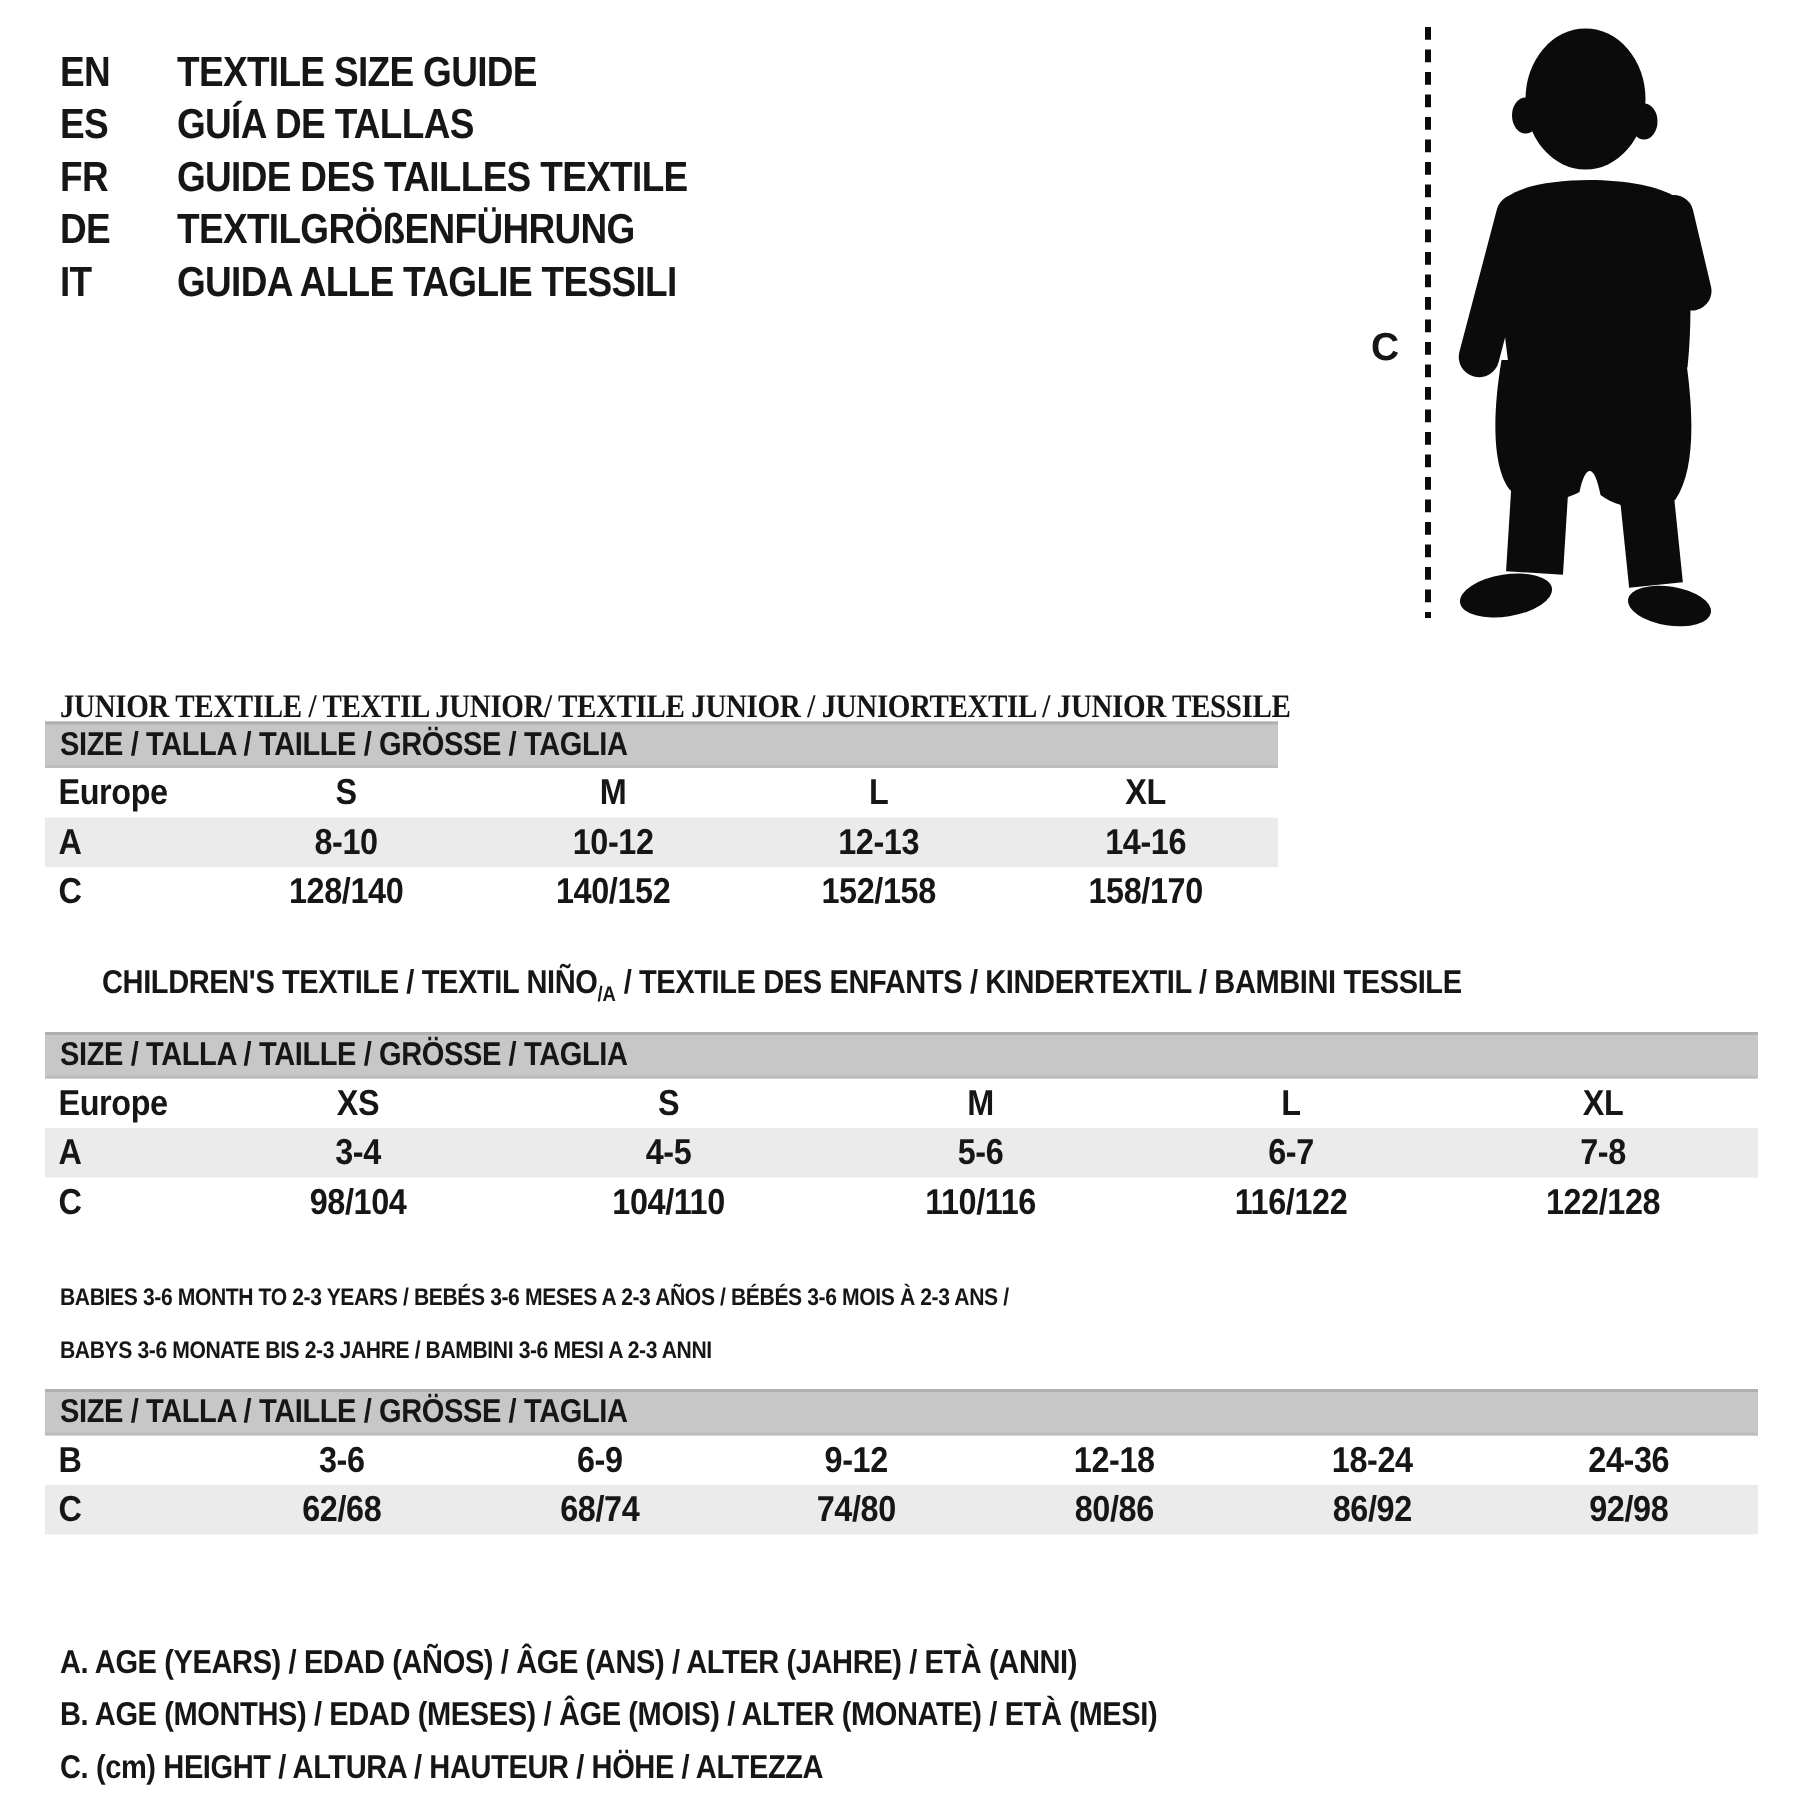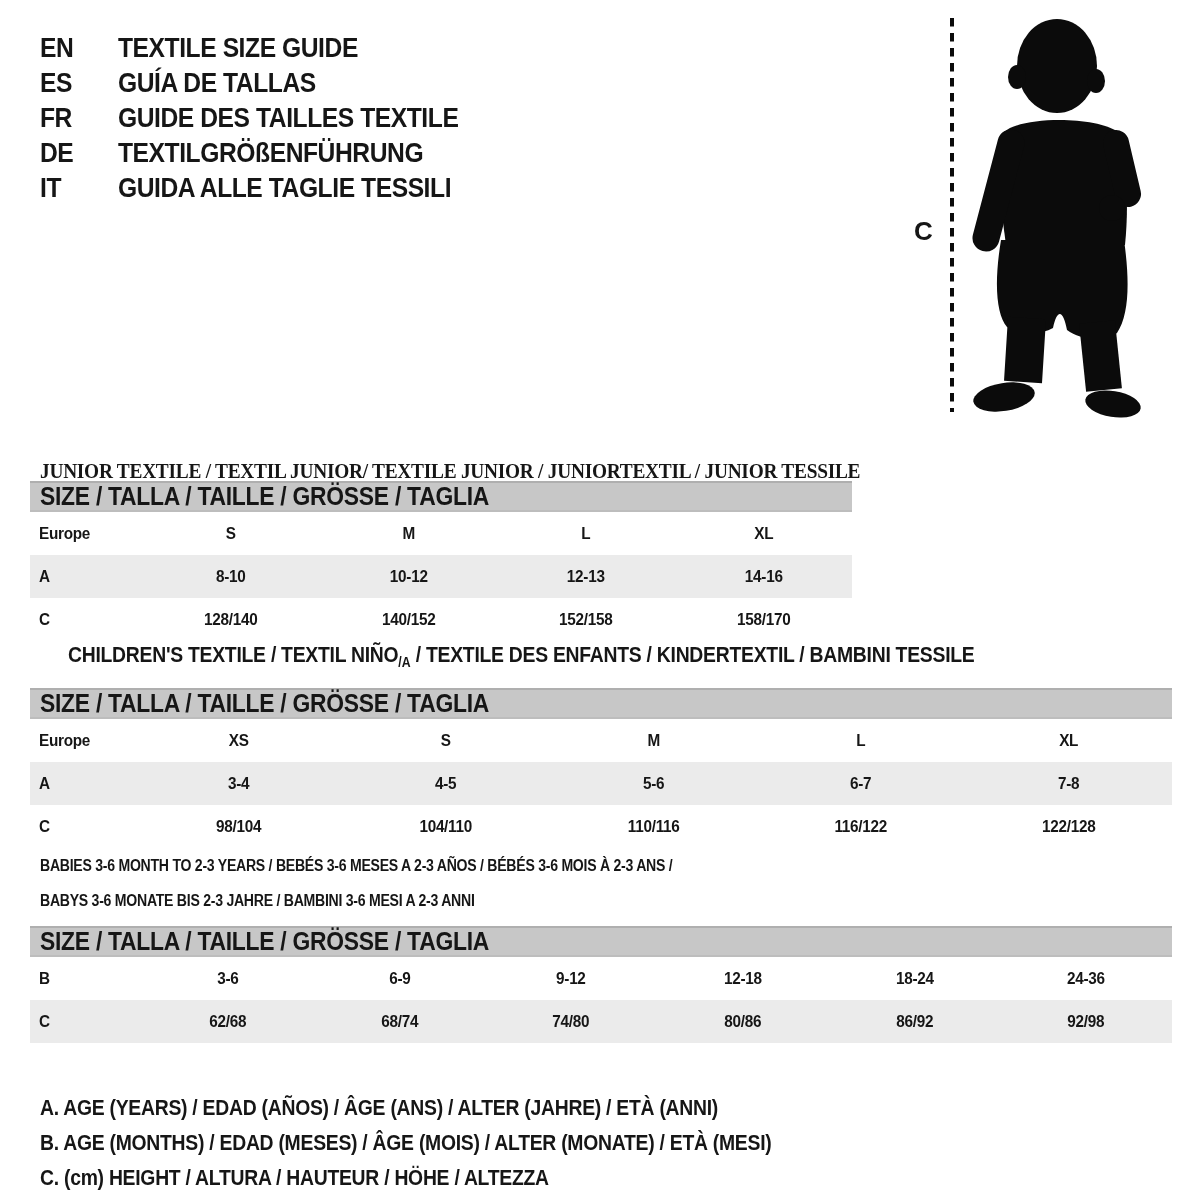--- a/index.html
+++ b/index.html
@@ -24,22 +24,22 @@
   .figure-svg{left:938px;top:10px;}
 
   
   .sec-title{font-size:22px;line-height:30px;letter-spacing:-0.3px;white-space:nowrap;}
   .sub-a{font-size:14px;vertical-align:-5px;letter-spacing:0;}
 
   
   .size-table{box-sizing:border-box;}
   .size-bar{box-sizing:border-box;height:31px;line-height:26px;background:#c7c7c7;
     border-top:2px solid #afafaf;border-bottom:2px solid #bdbdbd;
-    padding-left:10px;font-size:26px;letter-spacing:-0.3px;}
-  .trow{display:grid;height:43px;align-items:center;font-size:17px;letter-spacing:-0.3px;}
+    padding-left:10px;font-size:22px;letter-spacing:-0.3px;}
+  .trow{display:grid;height:33px;align-items:center;font-size:24px;letter-spacing:-0.3px;}
   .trow.shaded{background:#ebebeb;}
   .trow > div{text-align:center;transform:scaleX(0.9);}
   .trow > div:first-child{text-align:left;padding-left:10px;transform-origin:0 50%;}
   .cols4{grid-template-columns:112px repeat(4,1fr);}
   .cols5{grid-template-columns:105px repeat(5,1fr);}
   .cols6{grid-template-columns:112px repeat(6,1fr);}
   .w-junior{width:822px;}
   .w-wide{width:1142px;}
 
   

